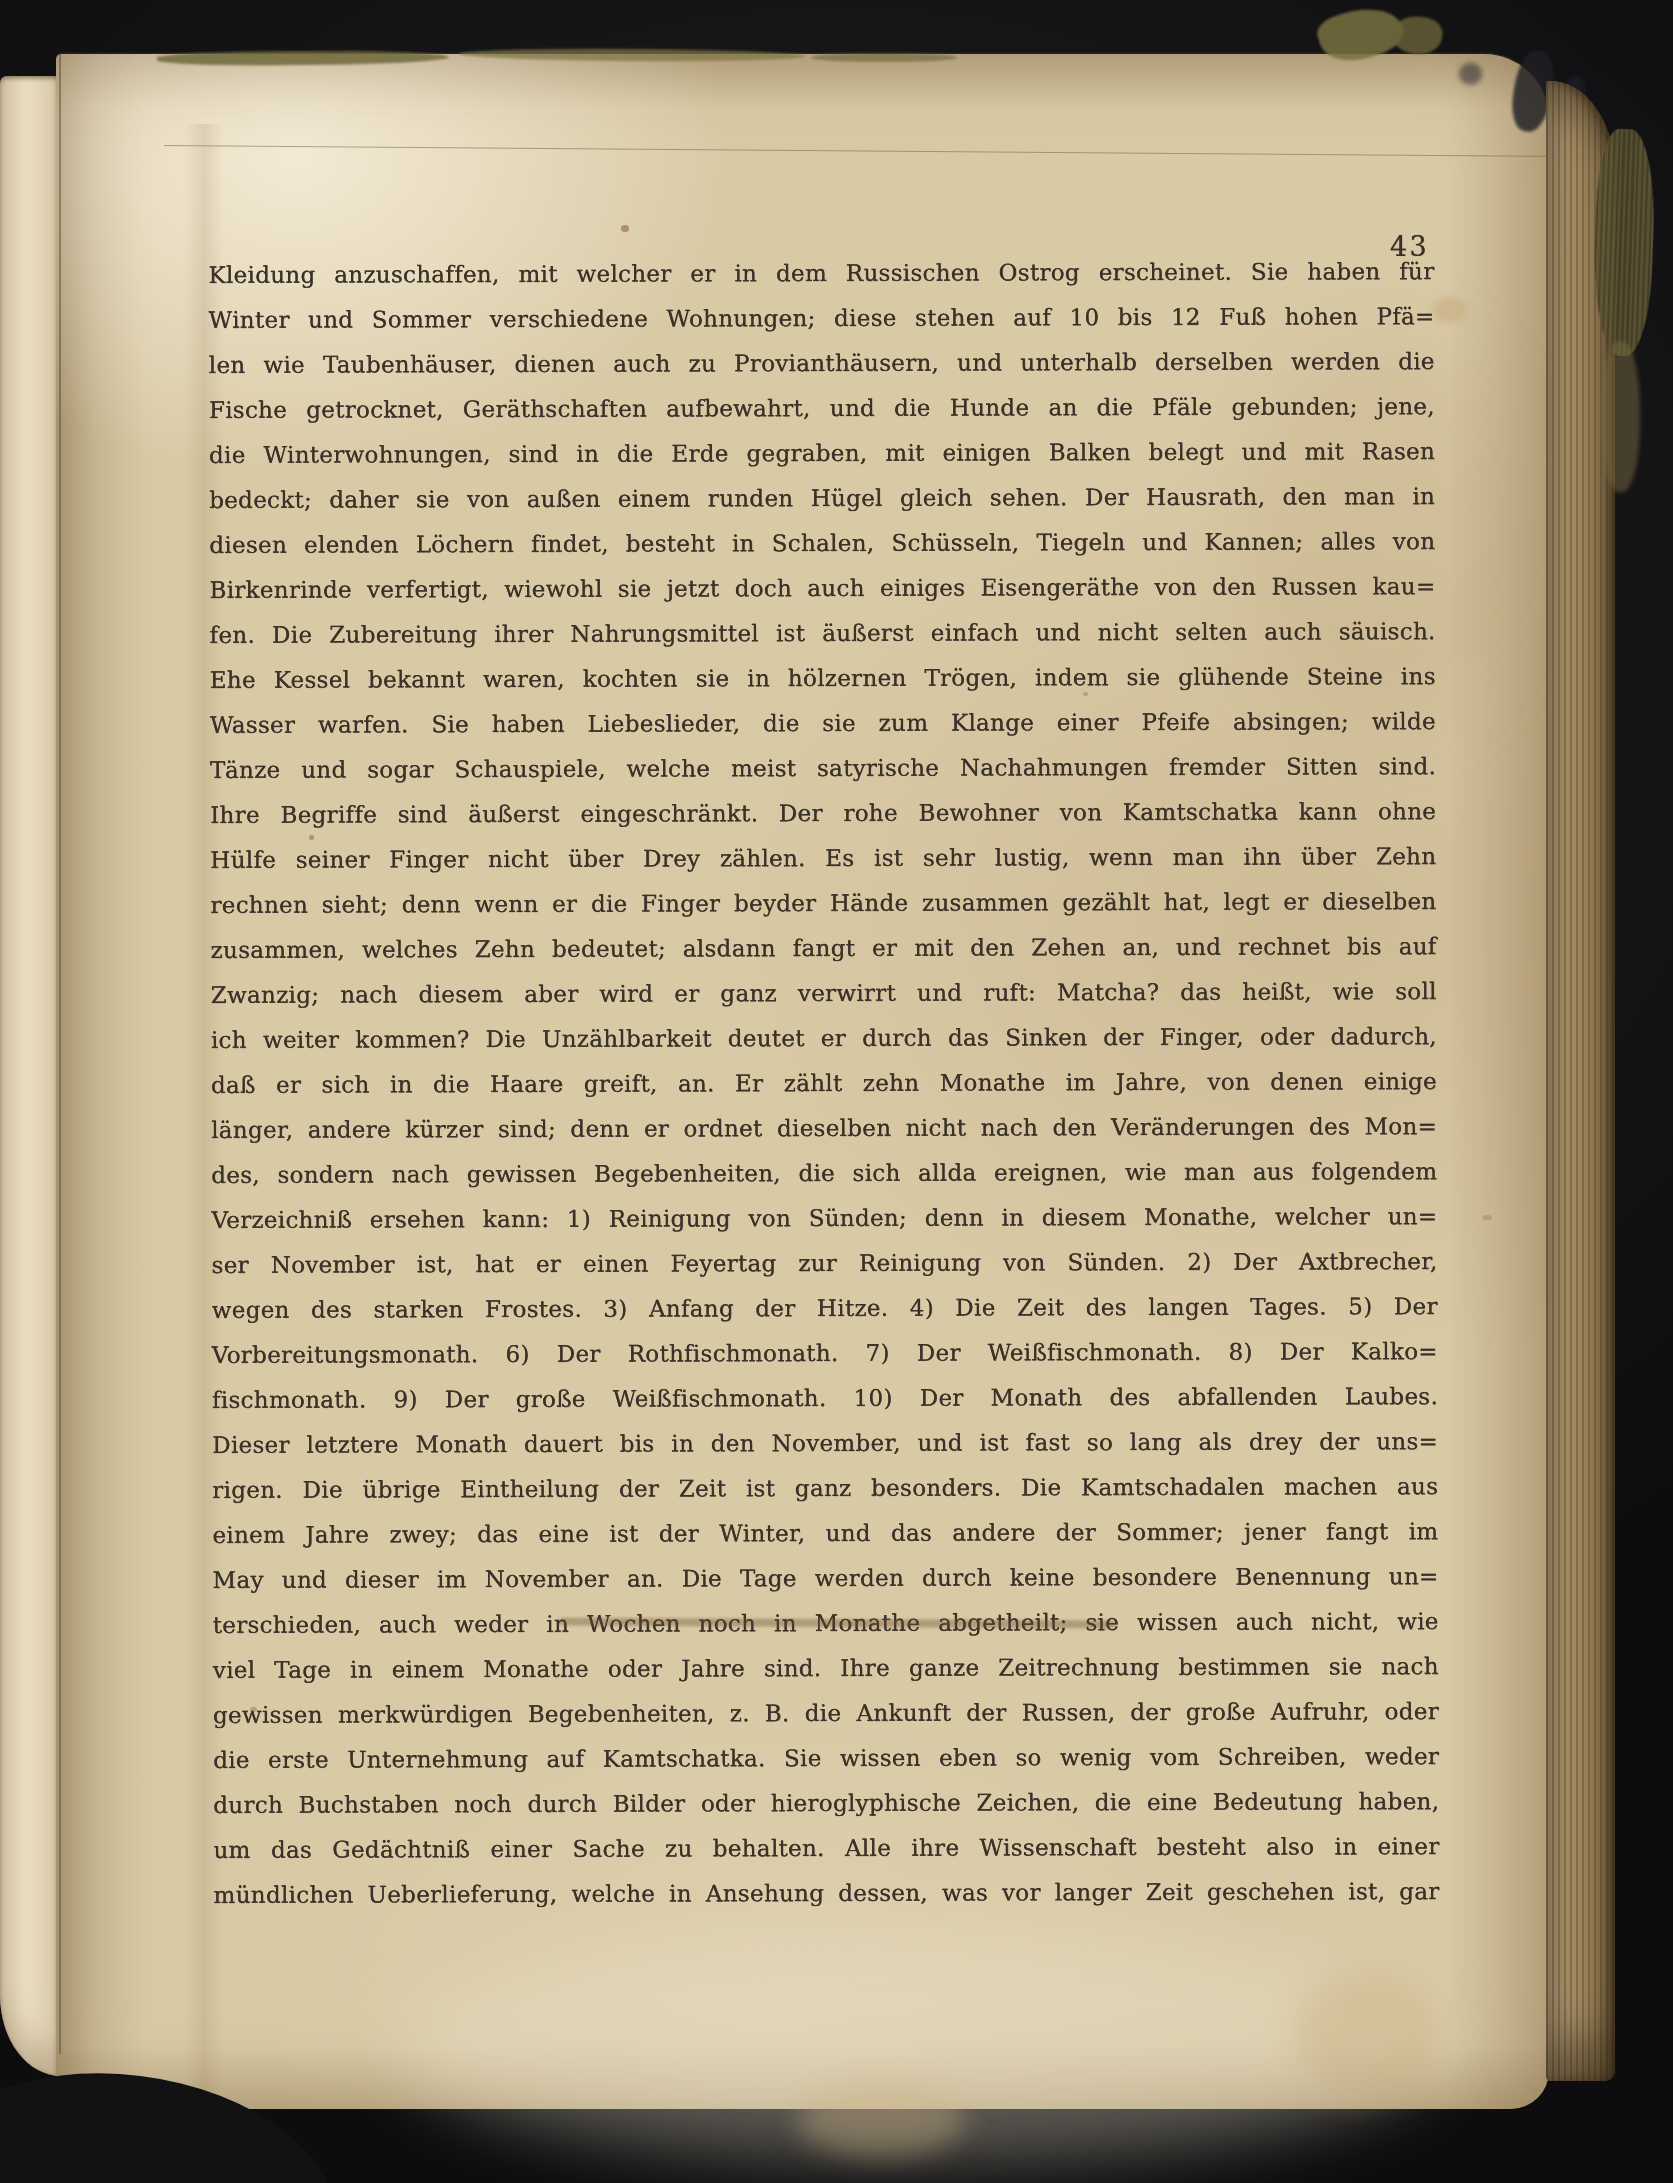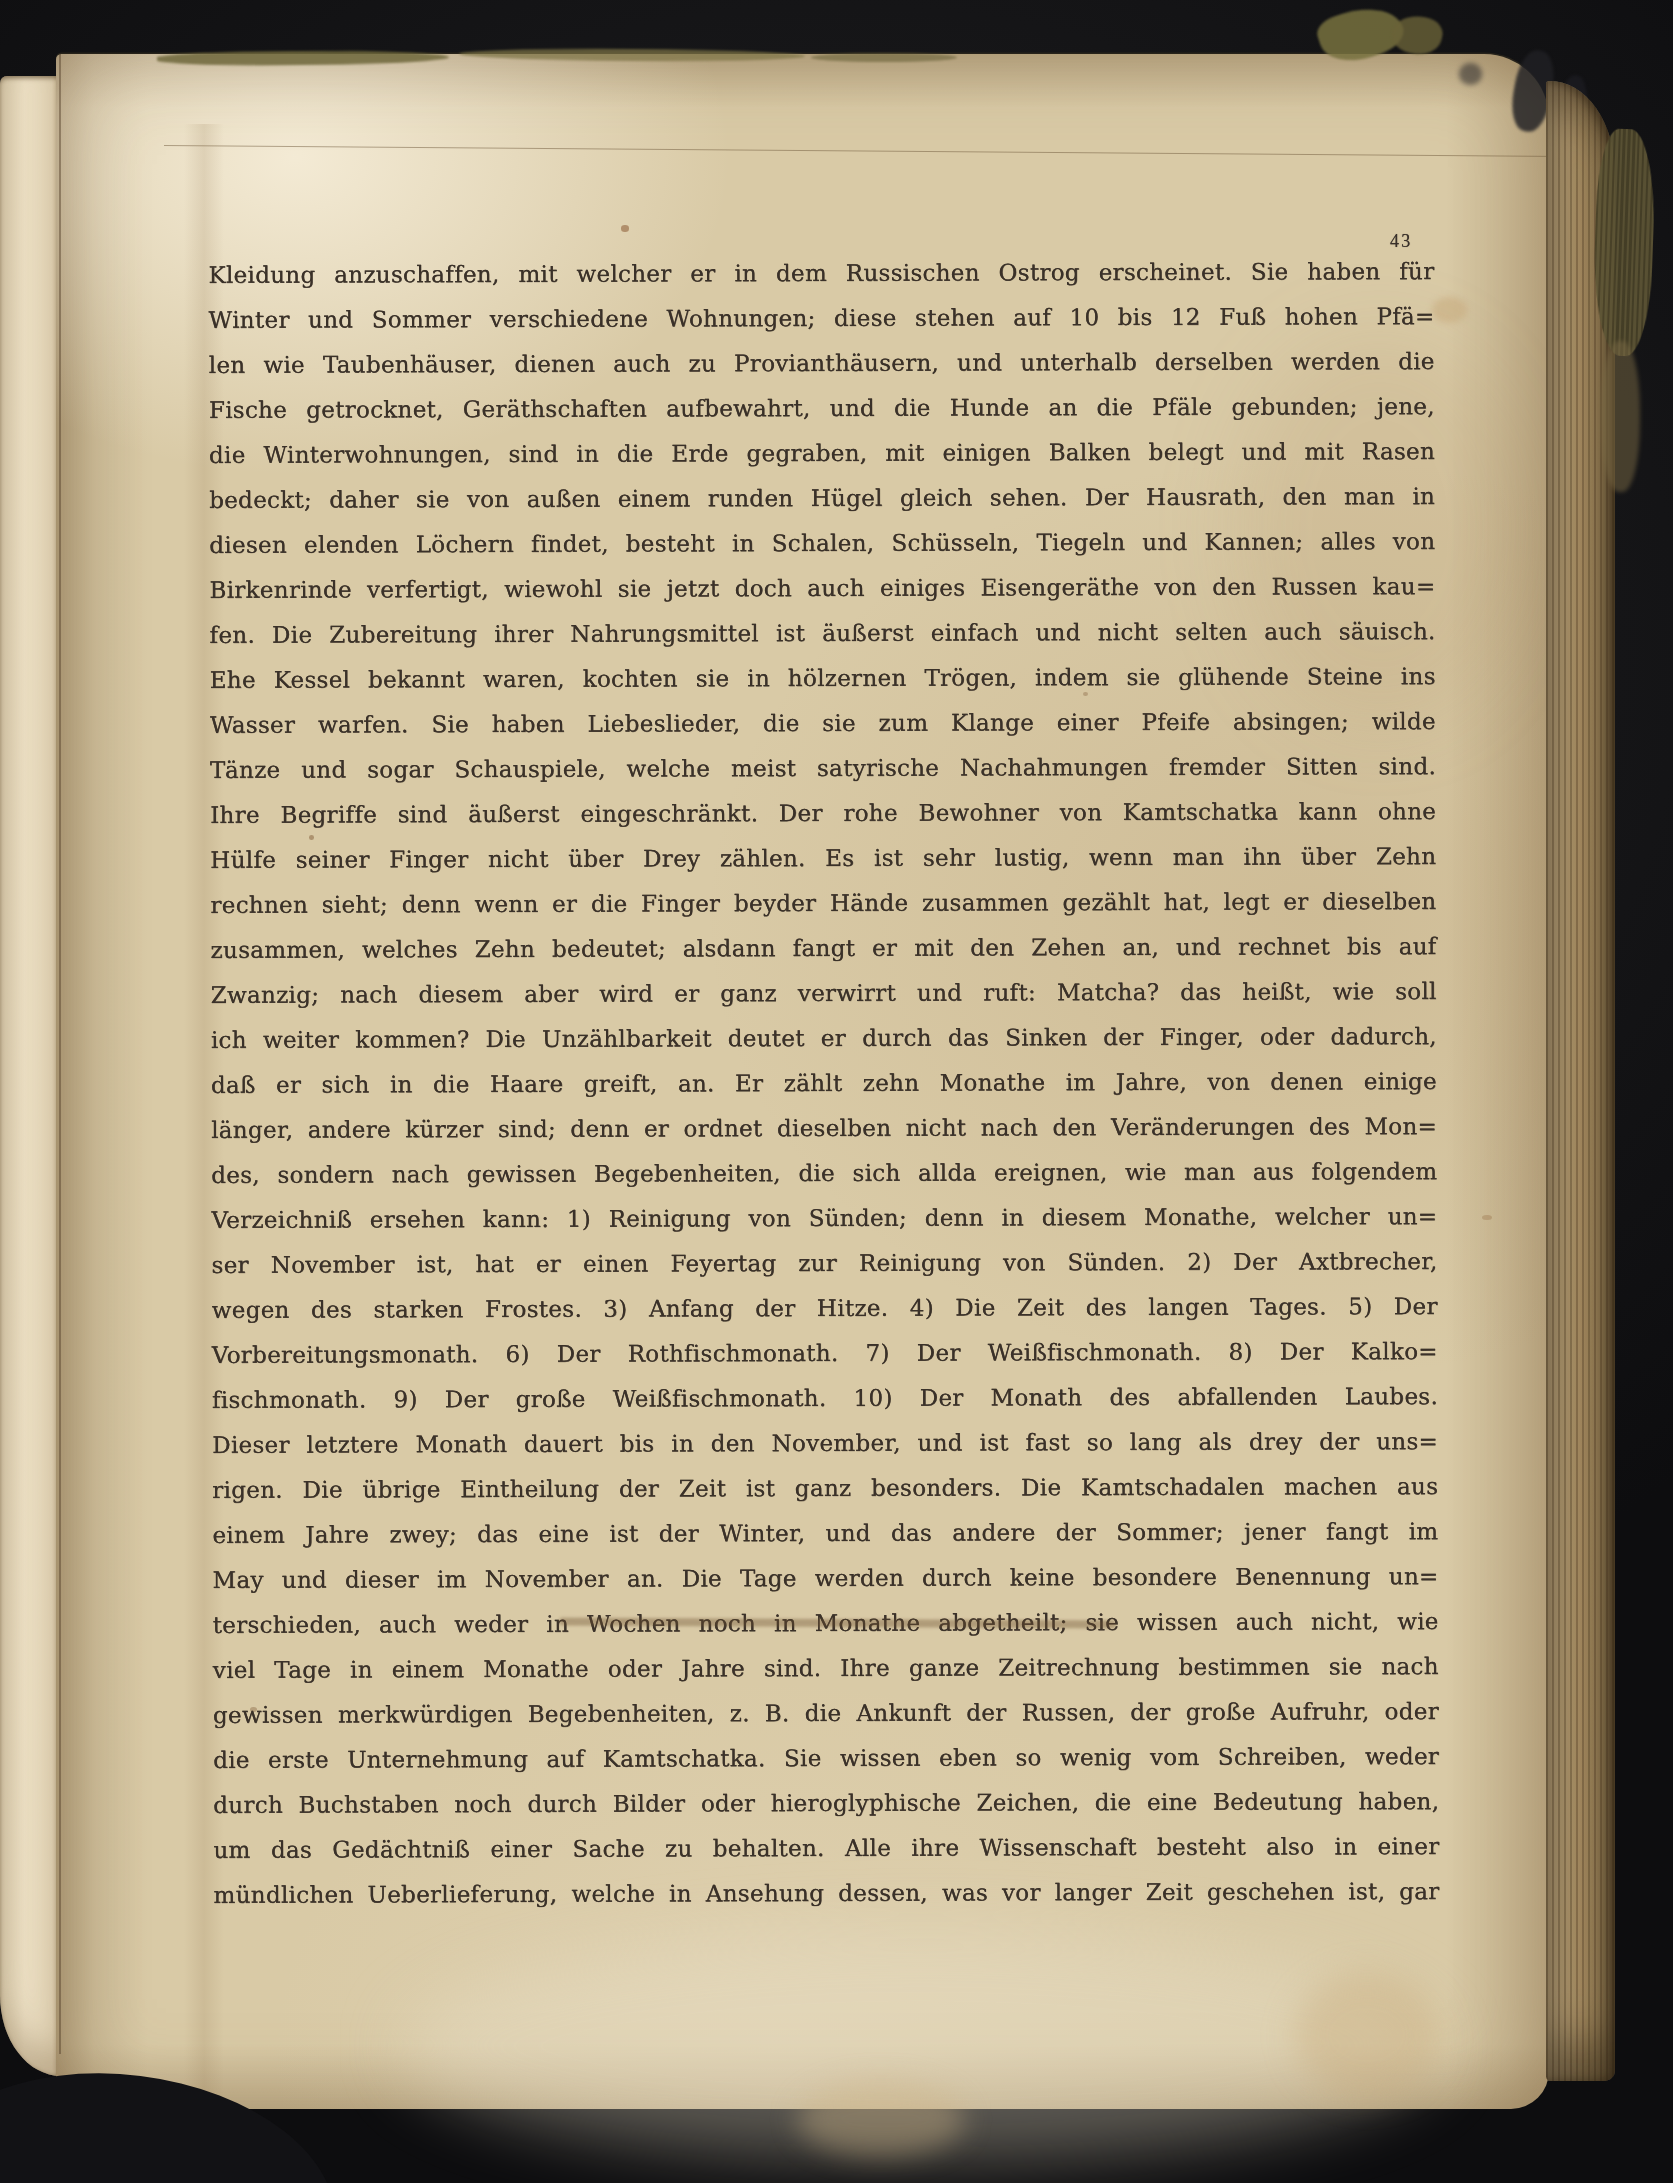--- a/index.html
+++ b/index.html
@@ -64,22 +64,22 @@
   .fx2{left:253px;top:781px;width:5.4px;height:4.9px;background:rgba(120,80,45,.45);}
   .fx3{left:1426px;top:1161px;width:9.7px;height:5.4px;background:rgba(150,110,70,.35);filter:blur(0.5px);}
   .fx4{left:194px;top:1653px;width:6.5px;height:5.4px;background:rgba(130,95,60,.4);}
   .fx5{left:1027px;top:638px;width:4.9px;height:4.3px;background:rgba(125,90,55,.35);}
   .ink-smear{position:absolute;left:503px;top:1565px;width:557px;height:8px;
     background:rgba(108,80,48,.38);border-radius:4.3px;filter:blur(1.6px);transform:rotate(.3deg);}
   
   .corner-cut-bl{position:absolute;left:-86px;top:2075px;width:422px;height:254px;
     background:#121215;border-radius:50%;transform:rotate(7deg);}
   
-  .page-number{position:absolute;left:1334px;top:177px;font-size:18px;letter-spacing:2.2px;
-    color:#39302a;text-shadow:0 0 0.7px rgba(57,48,40,.8);font-family:Liberation Serif, serif;}
+  .page-number{position:absolute;left:1334px;top:177px;font-size:27px;letter-spacing:2.2px;
+    color:#39302a;text-shadow:0 0 0.7px rgba(57,48,40,.8);}
   .text-block{position:absolute;left:155px;top:197px;width:1226px;transform:rotate(-.18deg);
     color:#3a3129;font-size:23px;letter-spacing:0.3px;
     text-shadow:0.3px 0.3px 0.5px rgba(58,48,38,.55), 0 0 0.5px rgba(58,48,38,.6);}
   .line{height:45px;line-height:45px;text-align:justify;text-align-last:justify;overflow:visible;}
 </style>
 </head>
 <body>
 
 <div class="stage">
 

